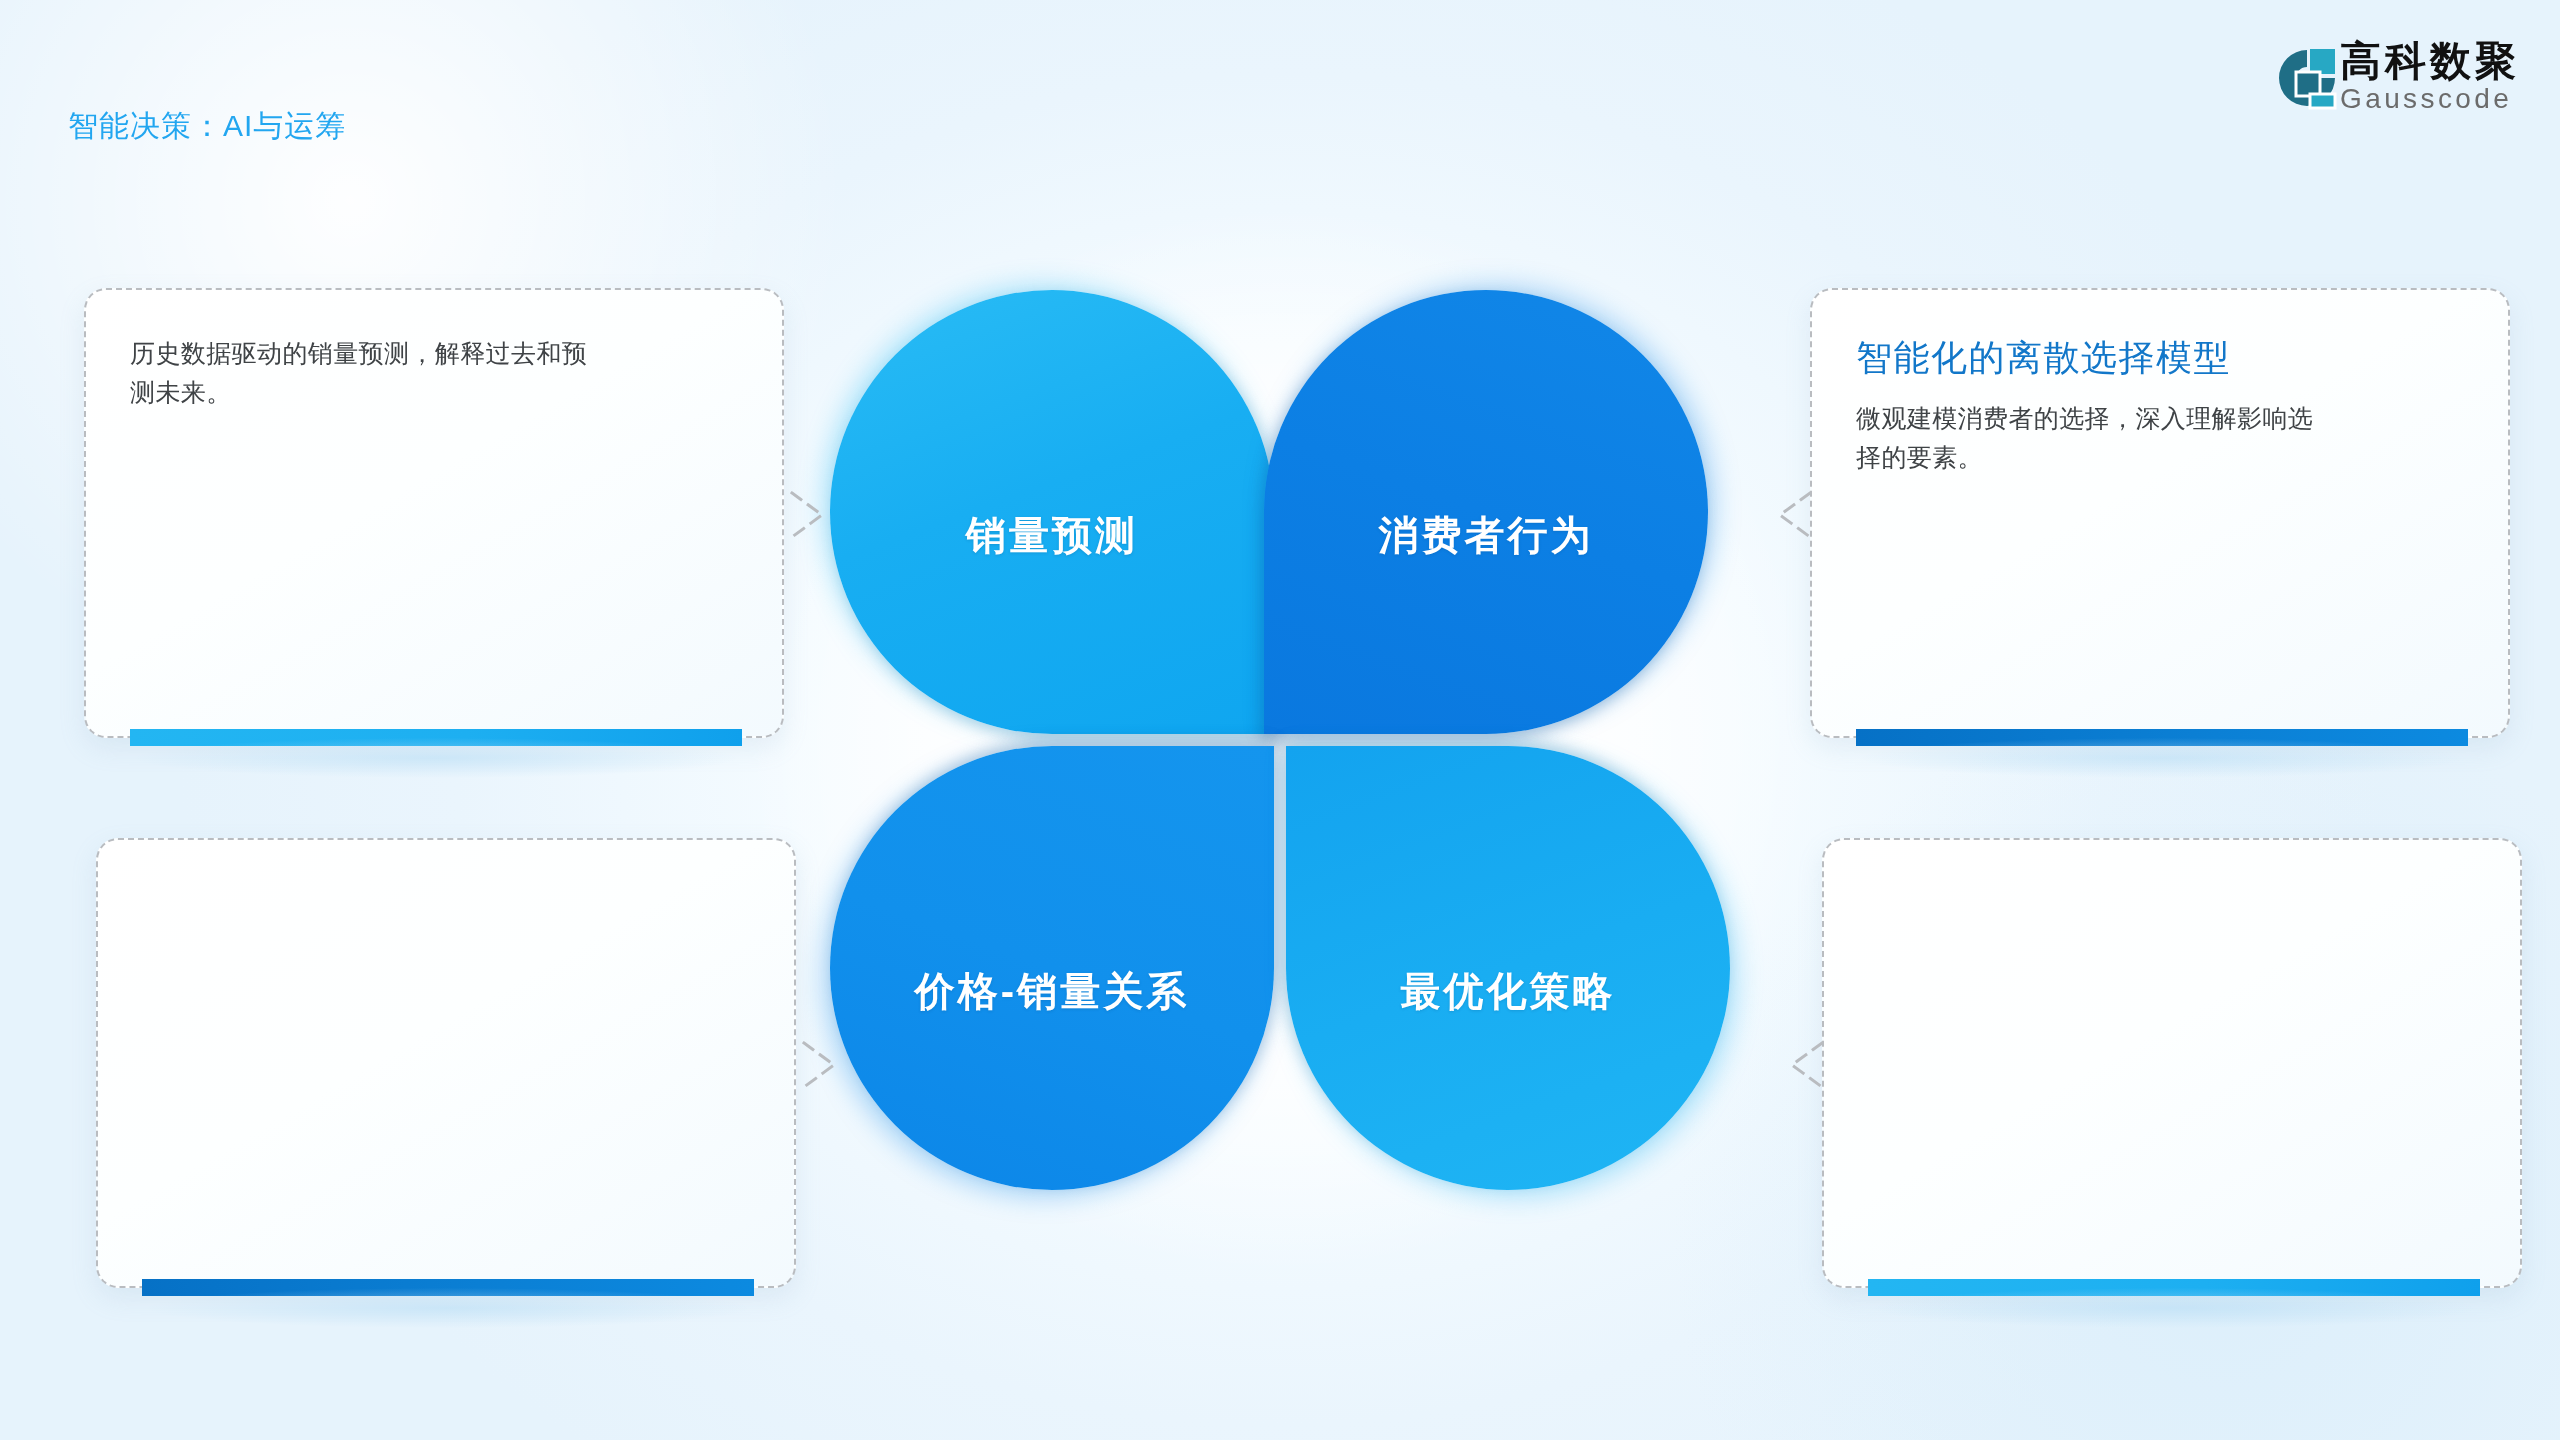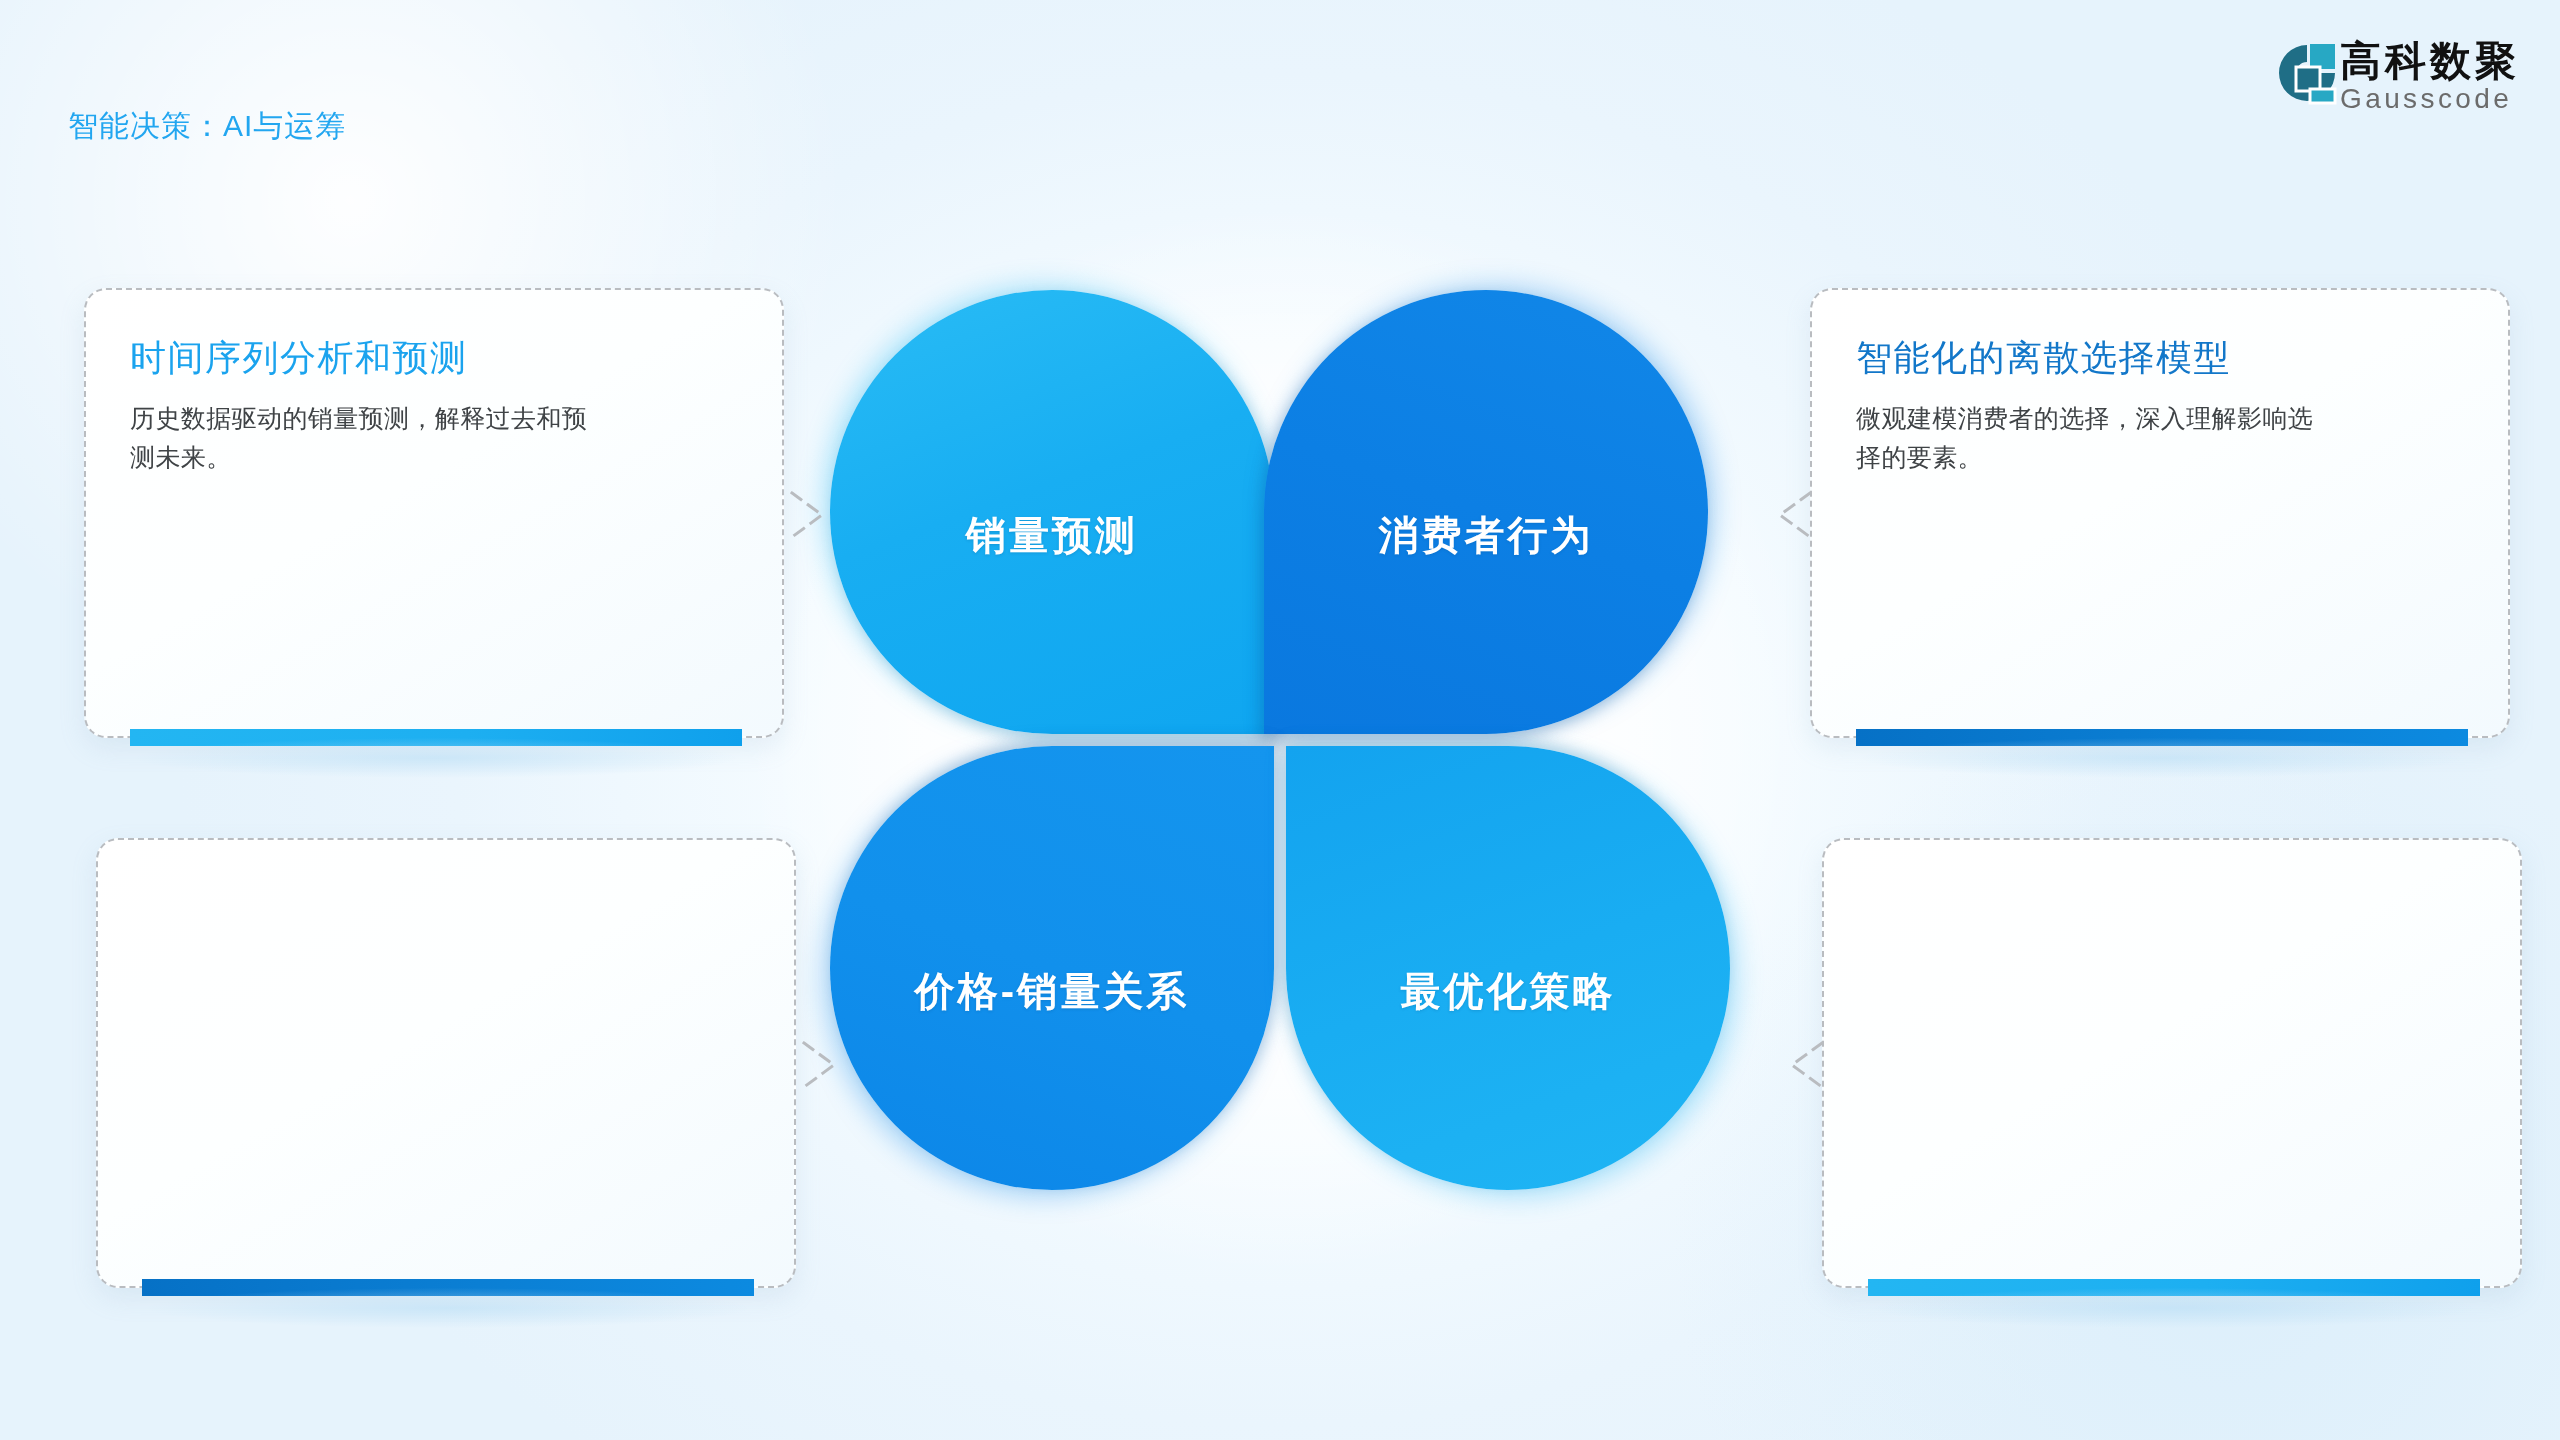--- a/index.html
+++ b/index.html
@@ -19,21 +19,21 @@
   .bg-tint-br { position:absolute; right:-260px; bottom:-300px; width:1200px; height:1000px;
     background:radial-gradient(circle at 50% 50%, rgba(214,236,250,0.6) 0%, rgba(214,236,250,0) 70%); }
 
   
   .header { position:absolute; left:0; top:0; width:2560px; height:180px; }
   .slide-title {
     position:absolute; left:68px; top:106px;
     font-size:30px; font-weight:400; color:#22A6F0; letter-spacing:1px;
     white-space:nowrap;
   }
-  .brand { position:absolute; right:40px; top:40px; display:flex; align-items:flex-start; }
+  .brand { position:absolute; right:40px; top:40px; display:flex; align-items:center; }
   .brand-mark { width:66px; height:66px; position:relative; }
   .brand-text { display:flex; flex-direction:column; justify-content:center; }
   .brand-cn { font-size:41px; font-weight:700; color:#111; letter-spacing:4px; line-height:1.05; }
   .brand-en { font-size:28px; font-weight:400; color:#6b6b6b; letter-spacing:3.4px; line-height:1.15; }
 
   
   .flower { position:absolute; left:830px; top:290px; width:900px; height:900px; }
   .petal { position:absolute; width:444px; height:444px; display:flex;
            align-items:center; justify-content:center; }
   .petal-label { color:#ffffff; font-size:40px; font-weight:700; letter-spacing:3px;
@@ -122,21 +122,20 @@
   <div class="petal bl">
     <span class="petal-label">价格-销量关系</span>
   </div>
   <div class="petal br">
     <span class="petal-label">最优化策略</span>
   </div>
 </div>
 
 <div class="card tl">
   <div class="card-inner">
-    <div class="card-title">时间序列分析和预测</div>
     <div class="card-body">历史数据驱动的销量预测，解释过去和预
 测未来。</div>
   </div>
   <div class="chev right">
     <svg width="46" height="56" viewBox="0 0 46 56">
       <polyline points="4,6 34,28 4,50" fill="none" stroke="#b9bcc0" stroke-width="3" stroke-dasharray="11 9" stroke-linecap="square"></polyline>
     </svg>
   </div>
   <div class="card-bar light"></div>
   <div class="card-shadow"></div>

